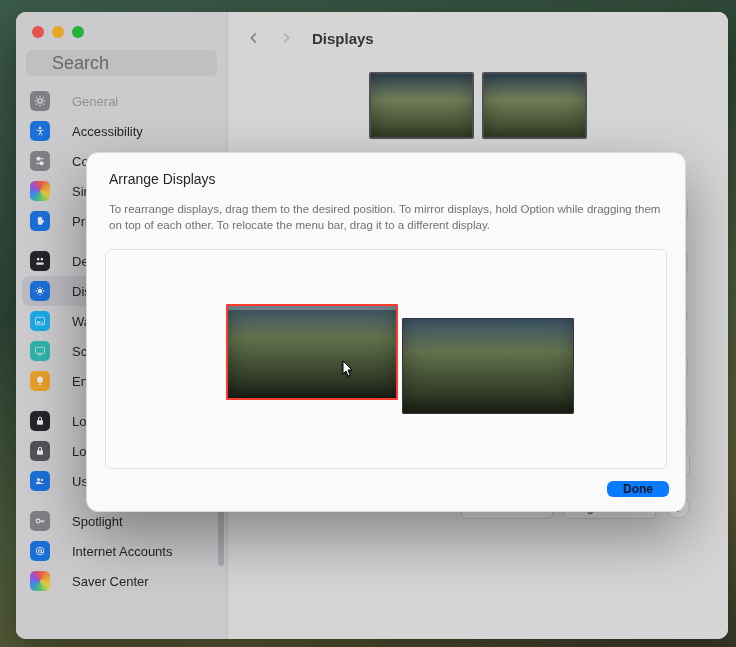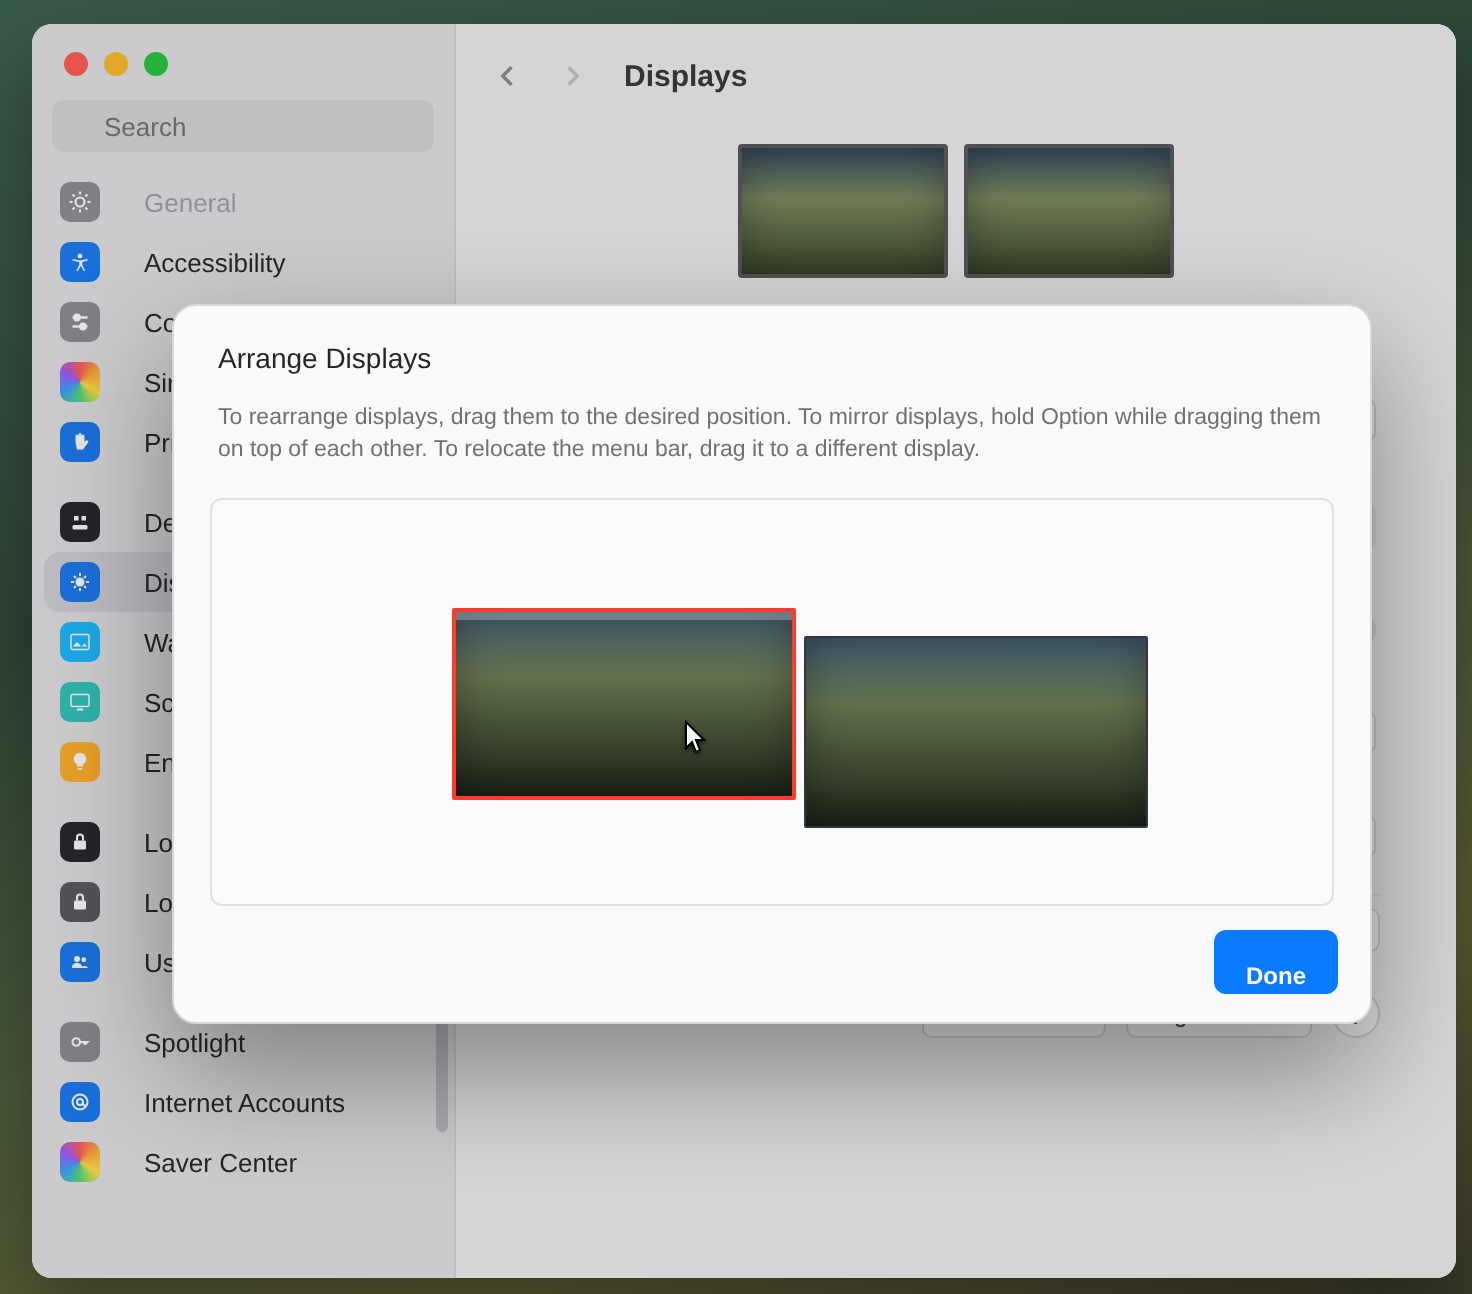--- a/index.html
+++ b/index.html
@@ -37,21 +37,21 @@
   .t-close { background:#ff5f57; }
   .t-min   { background:#febc2e; }
   .t-max   { background:#28c840; }
 
   .search-wrap { padding: 0 10px 10px; }
   .search {
     width: 100%; height: 26px;
     border: none; border-radius: 6px;
     background: #d6d5d9;
     padding: 0 8px 0 26px;
-    font-size: 13px; color: #666;
+    font-size: 18px; color: #666;
     outline: none;
     background-image: none;
     position: relative;
   }
   .search-wrap { position: relative; }
   .search-icon {
     position:absolute; left:18px; top:4px; width:16px; height:16px; color:#808088;
   }
 
   .list { flex:1; overflow:auto; padding: 0 6px; position:relative; }
@@ -223,22 +223,22 @@
     color:#fff;
     filter: drop-shadow(0 1px 1px rgba(0,0,0,.6));
   }
 
   .sheet-foot {
     display:flex; justify-content:flex-end;
     padding:12px 16px 14px;
   }
   .btn-primary {
     height:16px; border:none; border-radius:6px;
-    background:#0a7bff; color:#ffffff; font-size:12px; font-weight:600;
-    padding:16px 16px;
+    background:#0a7bff; color:#0f172a; font-size:12px; font-weight:600;
+    padding:0 16px;
   }
 </style>
 </head>
 <body>
 
 <div class="window">
 
   <aside class="sidebar">
 
     <div class="traffic">

